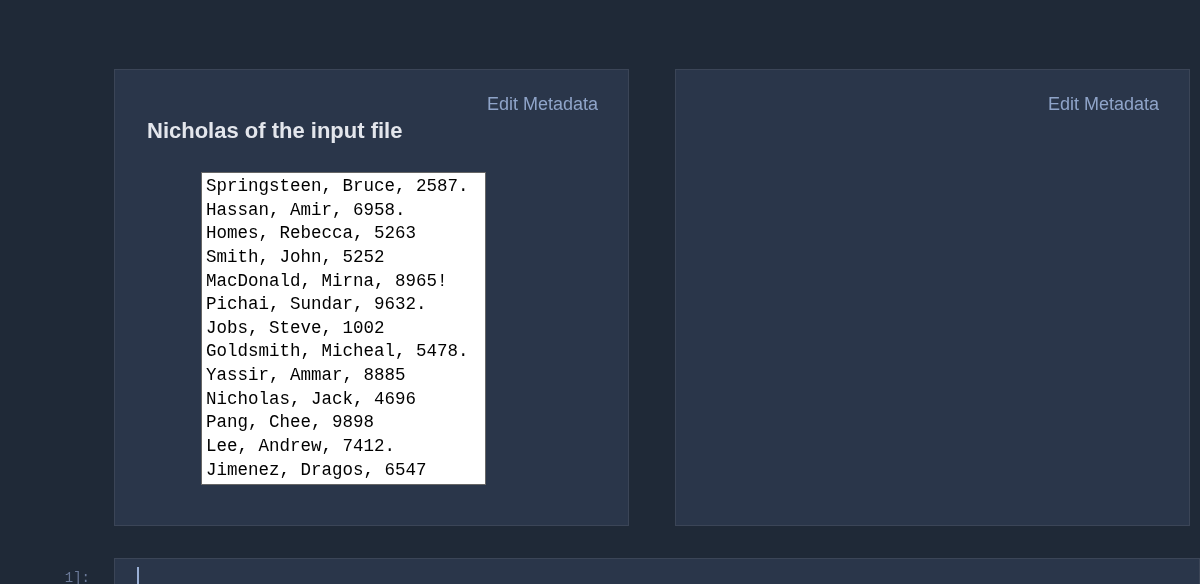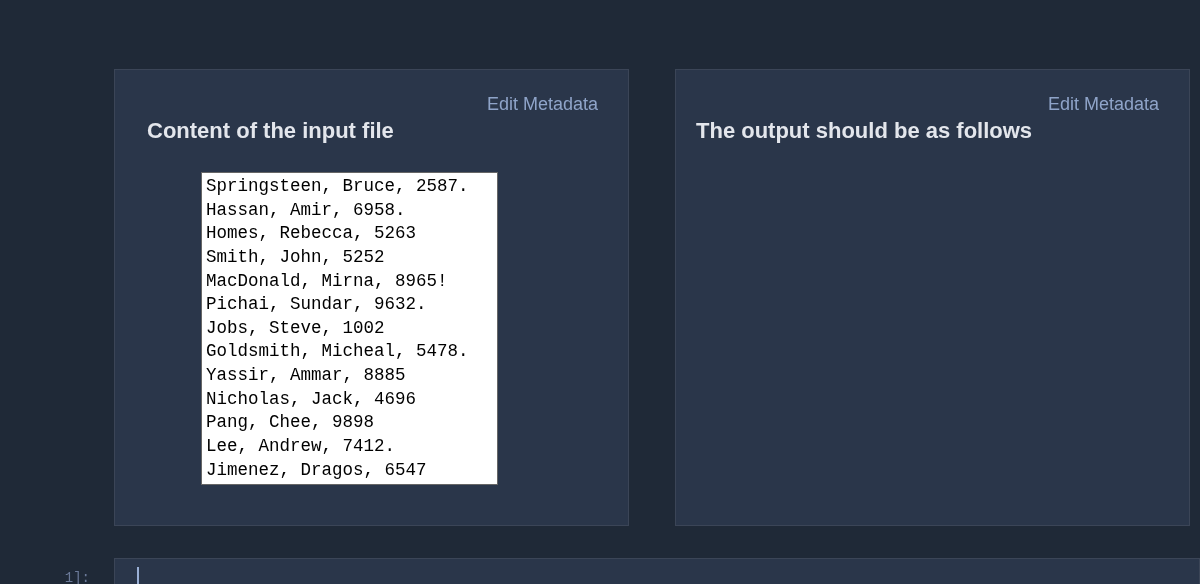--- a/index.html
+++ b/index.html
@@ -55,21 +55,21 @@
       padding: 2px 4px;
       overflow: hidden;
       border: 1px solid #666;
       display: inline-block;
     }
     .left-block-wrap {
       padding-left: 52px;
     }
     .left-block-wrap .code-block {
       width: auto;
-      padding-right: 28px;
+      padding-right: 16px;
     }
     .right-block-wrap .code-block {
       margin-left: 0;
       width: calc(100% - 0px);
       margin-right: 0;
       display: block;
     }
     .right-block-wrap {
       padding: 0 0 0 0;
     }
@@ -118,41 +118,40 @@
       font-size: 18px;
       cursor: pointer;
     }
   </style>
 </head>
 <body>
 
 <div class="row">
   <div class="cell">
     <div class="edit-metadata">Edit Metadata</div>
-    <div class="cell-heading">Content of the input file</div>
+    <div class="cell-heading">Nicholas of the input file</div>
     <div class="left-block-wrap">
       <pre class="code-block">Springsteen, Bruce, 2587.
 Hassan, Amir, 6958.
 Homes, Rebecca, 5263
 Smith, John, 5252
 MacDonald, Mirna, 8965!
 Pichai, Sundar, 9632.
 Jobs, Steve, 1002
 Goldsmith, Micheal, 5478.
 Yassir, Ammar, 8885
 Nicholas, Jack, 4696
 Pang, Chee, 9898
 Lee, Andrew, 7412.
 Jimenez, Dragos, 6547</pre>
     </div>
   </div>
 
   <div class="cell cell-right">
     <div class="edit-metadata">Edit Metadata</div>
-    <div class="cell-heading">The output should be as follows</div>
   </div>
 </div>
 
 <div class="bottom-row">
   <div class="prompt">1]:</div>
   <div class="cursor-box">
     <div class="cursor"></div>
     <div class="edit-metadata-bottom">Edit Metadata</div>
   </div>
 </div>

